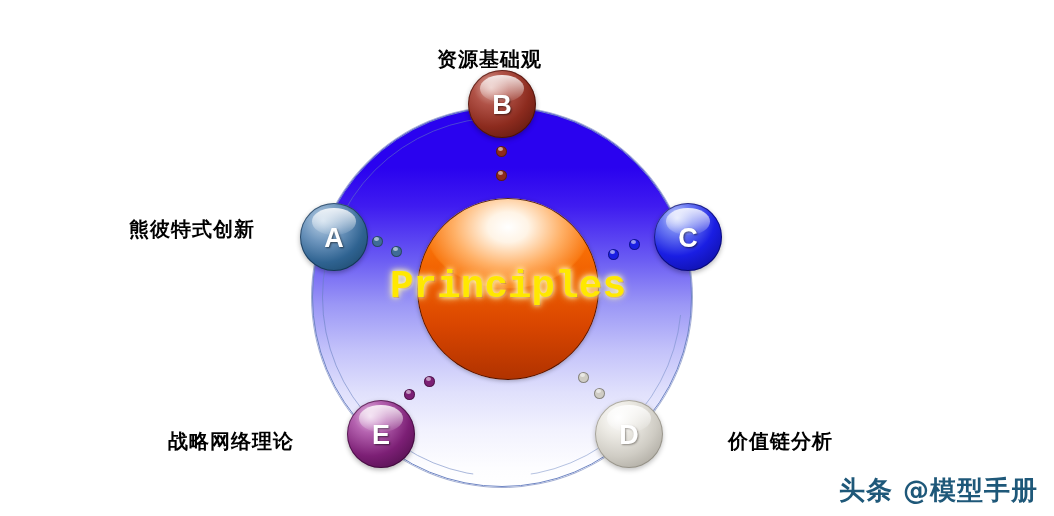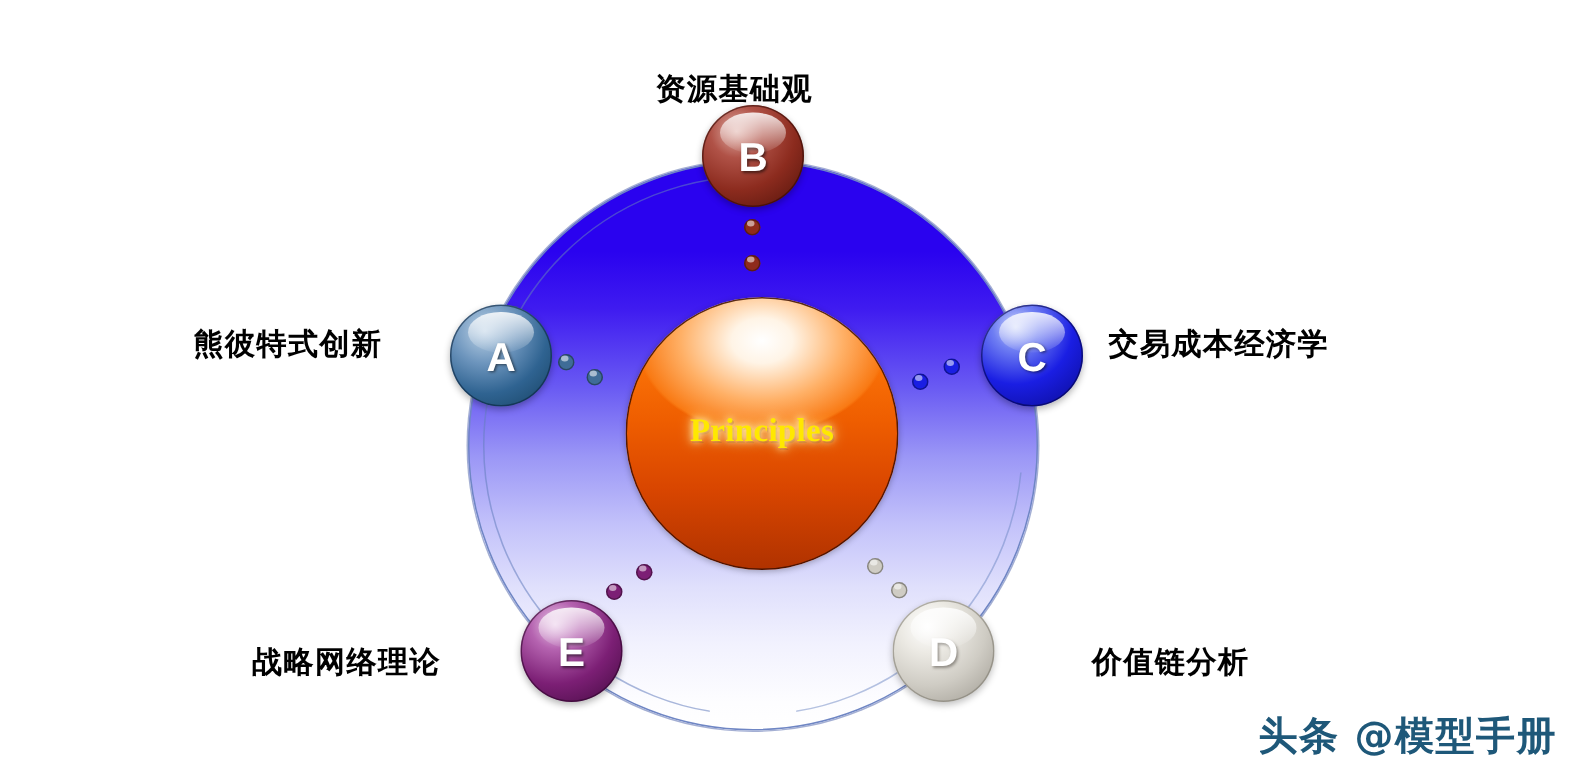--- a/index.html
+++ b/index.html
@@ -68,23 +68,23 @@
     border-radius:50%;
     background:
       radial-gradient(ellipse 62% 46% at 50% 16%,
           #ffffff 0%, #fff4e6 18%, #ffb066 48%, #f97a14 72%, transparent 74%),
       linear-gradient(to bottom,
           #ff8c1a 0%, #fb7408 22%, #ef5e00 45%, #d94600 70%, #b03200 100%);
     box-shadow:inset 0 0 0 1px rgba(60,15,0,.85), 0 1px 4px rgba(0,0,0,.28);
     display:flex;align-items:center;justify-content:center;
   }
   .core-label{
-    font-family:Liberation Serif, serif;
-    font-weight:bold;
-    font-size:22px;
+    font-family:Liberation Mono, monospace;
+    font-weight:bold;
+    font-size:39px;
     color:#ffe800;
     letter-spacing:.2px;
     text-shadow:
        0 0 5px #fffbc0,
        0 0 9px #fff7a0,
        1px 1px 0 rgba(160,70,0,.55);
     transform:translateY(-2px);
     user-select:none;
   }
 
@@ -210,18 +210,17 @@
   </div>
   <div class="node n-d">
     <span class="glyph">D</span>
   </div>
   <div class="node n-e">
     <span class="glyph">E</span>
   </div>
 
   <div class="lbl lbl-a">熊彼特式创新</div>
   <div class="lbl lbl-b">资源基础观</div>
-  <div class="lbl lbl-c">交易成本经济学</div>
   <div class="lbl lbl-d">价值链分析</div>
   <div class="lbl lbl-e">战略网络理论</div>
 
   <div class="watermark">头条 @模型手册</div>
 </div>
 
 </body></html>

